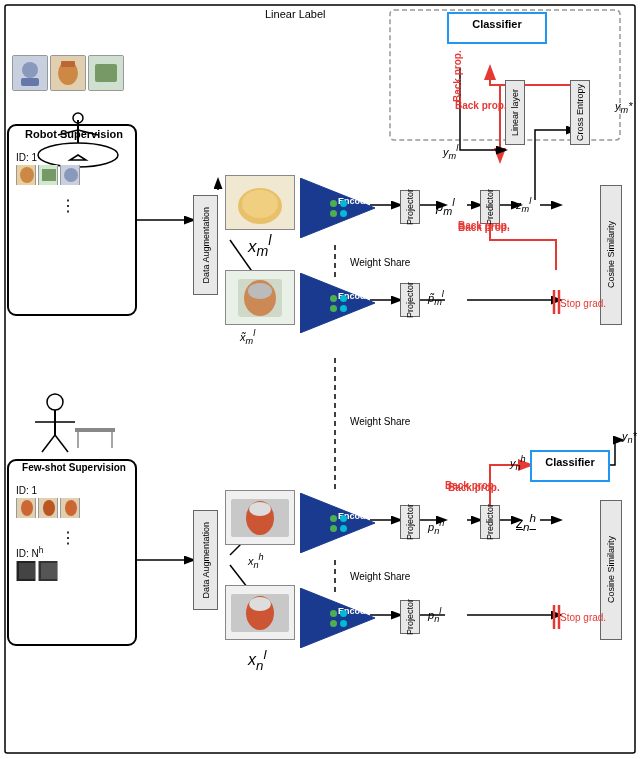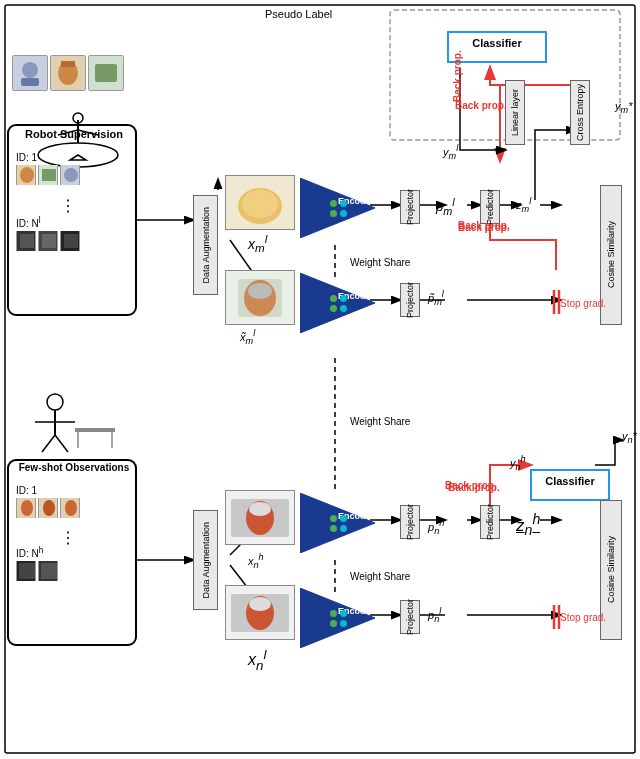--- a/index.html
+++ b/index.html
@@ -80,21 +80,20 @@
 
     
     .classifier-box {
       position: absolute;
       border: 2px solid #2196F3;
       background: #fff;
       font-size: 11px;
       font-weight: bold;
       text-align: center;
       padding: 4px 12px;
-      margin-top: 19px;
     }
 
     
     .linear-box {
       position: absolute;
       border: 1.5px solid #666;
       background: #e8e8e8;
       font-size: 9px;
       text-align: center;
       display: flex;
@@ -268,21 +267,21 @@
     <defs>
       <marker id="arrow" markerWidth="8" markerHeight="8" refX="6" refY="3" orient="auto">
         <path d="M0,0 L0,6 L8,3 z" fill="#000"></path>
       </marker>
       <marker id="arrow-red" markerWidth="8" markerHeight="8" refX="6" refY="3" orient="auto">
         <path d="M0,0 L0,6 L8,3 z" fill="#e53935"></path>
       </marker>
     </defs>
   </svg>
 
-  <div class="text-label" style="left:265px; top:8px;">Pseudo Label</div>
+  <div class="text-label" style="left:265px; top:8px;">Linear Label</div>
 
   <div style="position:absolute; left:12px; top:55px; display:flex; gap:2px;">
     <div class="img-thumb">
       <svg width="34" height="34" viewBox="0 0 34 34">
           <rect width="34" height="34" fill="#c8d0e0"></rect>
           <circle cx="17" cy="14" r="8" fill="#8899bb"></circle>
           <rect x="8" y="22" width="18" height="8" rx="2" fill="#6678aa"></rect>
         </svg>
     </div>
     <div class="img-thumb">
@@ -333,45 +332,22 @@
           <svg width="20" height="20">
             <rect width="20" height="20" fill="#c8d0e0"></rect>
             <circle cx="10" cy="10" r="7" fill="#8899bb"></circle>
           </svg>
         </div>
     </div>
   </div>
 
   <div style="position:absolute; left:60px; top:198px; font-size:16px; line-height:1;">⋮</div>
 
-  <div style="position:absolute; left:16px; top:215px;">
-    <div style="font-size:10px;">ID: N<sup>l</sup></div>
-    <div style="display:flex; gap:2px; margin-top:2px;">
-      <div class="mini-img">
-          <svg width="20" height="20">
-            <rect width="20" height="20" fill="#333"></rect>
-            <rect x="3" y="3" width="14" height="14" fill="#555"></rect>
-          </svg>
-        </div>
-      <div class="mini-img">
-          <svg width="20" height="20">
-            <rect width="20" height="20" fill="#444"></rect>
-            <rect x="3" y="3" width="14" height="14" fill="#666"></rect>
-          </svg>
-        </div>
-      <div class="mini-img">
-          <svg width="20" height="20">
-            <rect width="20" height="20" fill="#222"></rect>
-            <rect x="3" y="3" width="14" height="14" fill="#444"></rect>
-          </svg>
-        </div>
-    </div>
-  </div>
-
-  <div style="position:absolute; left:12px; top:462px; width:124px; text-align:center; font-weight:bold; font-size:10px;">Few-shot Observations</div>
+
+  <div style="position:absolute; left:12px; top:462px; width:124px; text-align:center; font-weight:bold; font-size:10px;">Few-shot Supervision</div>
 
   <div style="position:absolute; left:20px; top:390px;">
     <svg width="100" height="65" viewBox="0 0 100 65">
       <circle cx="35" cy="12" r="8" fill="none" stroke="#000" stroke-width="1.5"></circle>
       <line x1="35" y1="20" x2="35" y2="45" stroke="#000" stroke-width="2"></line>
       <line x1="15" y1="32" x2="55" y2="32" stroke="#000" stroke-width="1.5"></line>
       <line x1="35" y1="45" x2="22" y2="62" stroke="#000" stroke-width="1.5"></line>
       <line x1="35" y1="45" x2="48" y2="62" stroke="#000" stroke-width="1.5"></line>
 
       <rect x="55" y="38" width="40" height="4" fill="#888"></rect>
@@ -441,21 +417,21 @@
   </div>
   <div class="food-img" style="left:225px; top:270px; width:70px; height:55px;">
     <svg width="68" height="53" viewBox="0 0 68 53">
       <rect width="68" height="53" fill="#e8f0e8"></rect>
       <rect x="12" y="8" width="44" height="38" rx="3" fill="#d0d8c8"></rect>
       <ellipse cx="34" cy="27" rx="16" ry="18" fill="#cc8855"></ellipse>
       <ellipse cx="34" cy="20" rx="12" ry="8" fill="#bbbbbb"></ellipse>
     </svg>
   </div>
 
-  <div style="position:absolute; left:248px; top:232px; font-size:14px; font-style:italic;">x<sub>m</sub><sup>l</sup></div>
+  <div style="position:absolute; left:248px; top:232px; font-size:17px; font-style:italic;">x<sub>m</sub><sup>l</sup></div>
   <div style="position:absolute; left:240px; top:328px; font-size:11px; font-style:italic;">x̃<sub>m</sub><sup>l</sup></div>
 
   <div style="position:absolute; left:300px; top:178px; width:75px; height:60px;">
     <svg width="75" height="60" viewBox="0 0 75 60">
       <polygon points="0,60 0,0 75,30" fill="#1a3a8f" stroke="#1a3a8f" stroke-width="1"></polygon>
     </svg>
     <div style="position:absolute; left:38px; top:18px; color:#fff; font-size:9px; font-weight:bold; width:36px; text-align:center; line-height:1.2;">Encoder</div>
     
     <div style="position:absolute; left:30px; top:22px; display:flex; flex-direction:column; gap:3px;">
       <div style="display:flex; gap:3px;">
@@ -565,21 +541,21 @@
   <div style="position:absolute; left:516px; top:196px; font-size:11px; font-style:italic;">z<sub>m</sub><sup>l</sup></div>
 
   <div style="position:absolute; left:443px; top:143px; font-size:11px; font-style:italic;">y<sub>m</sub><sup>l</sup></div>
 
   <div style="position:absolute; left:615px; top:100px; font-size:11px; font-style:italic;">y<sub>m</sub>*</div>
 
   <div style="position:absolute; left:428px; top:518px; font-size:11px; font-style:italic;">p<sub>n</sub><sup>h</sup></div>
 
   <div style="position:absolute; left:428px; top:606px; font-size:11px; font-style:italic;">p<sub>n</sub><sup>l</sup></div>
 
-  <div style="position:absolute; left:516px; top:511px; font-size:17px; font-style:italic;text-decoration:underline;">z<sub>n</sub><sup>h</sup></div>
+  <div style="position:absolute; left:516px; top:511px; font-size:14px; font-style:italic;text-decoration:underline;">z<sub>n</sub><sup>h</sup></div>
 
   <div style="position:absolute; left:510px; top:454px; font-size:11px; font-style:italic;">y<sub>n</sub><sup>h</sup></div>
 
   <div style="position:absolute; left:622px; top:430px; font-size:11px; font-style:italic;">y<sub>n</sub>*</div>
 
   <div style="position:absolute; left:248px; top:552px; font-size:11px; font-style:italic;">x<sub>n</sub><sup>h</sup></div>
   <div style="position:absolute; left:248px; top:647px; font-size:16px; font-style:italic;">x<sub>n</sub><sup>l</sup></div>
 
   <div style="position:absolute; left:455px; top:100px; font-size:10px; color:#e53935; font-weight:bold;">Back prop.</div>
   <div style="position:absolute; left:458px; top:220px; font-size:10px; color:#e53935; font-weight:bold;">Back prop.</div>

